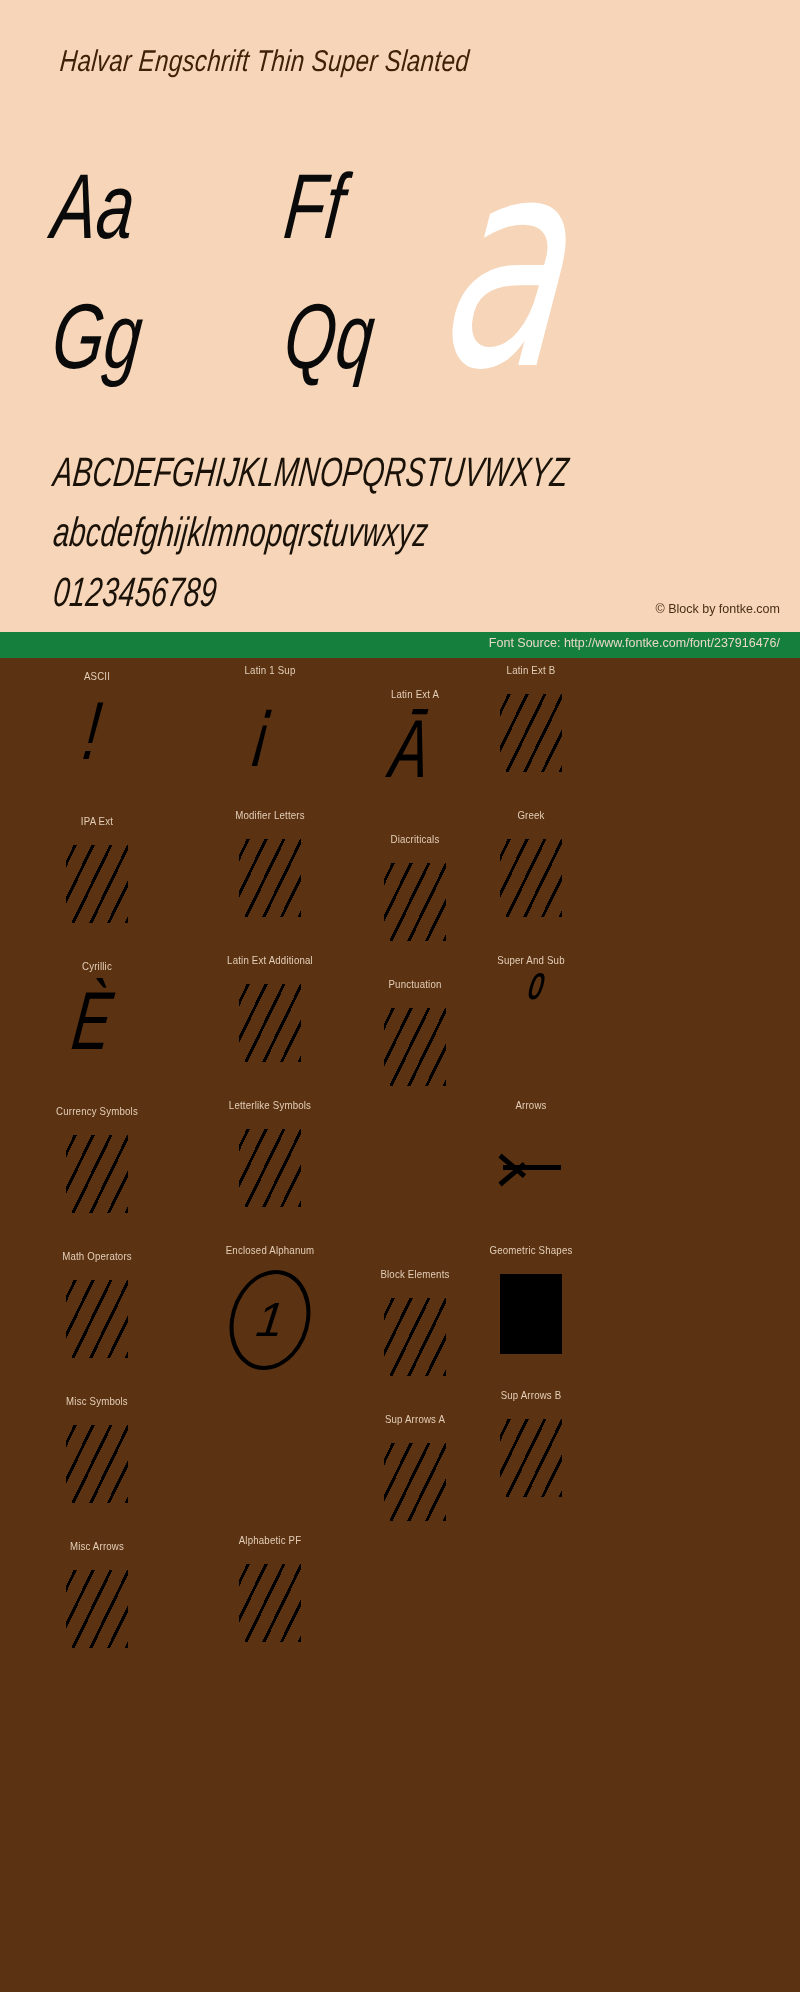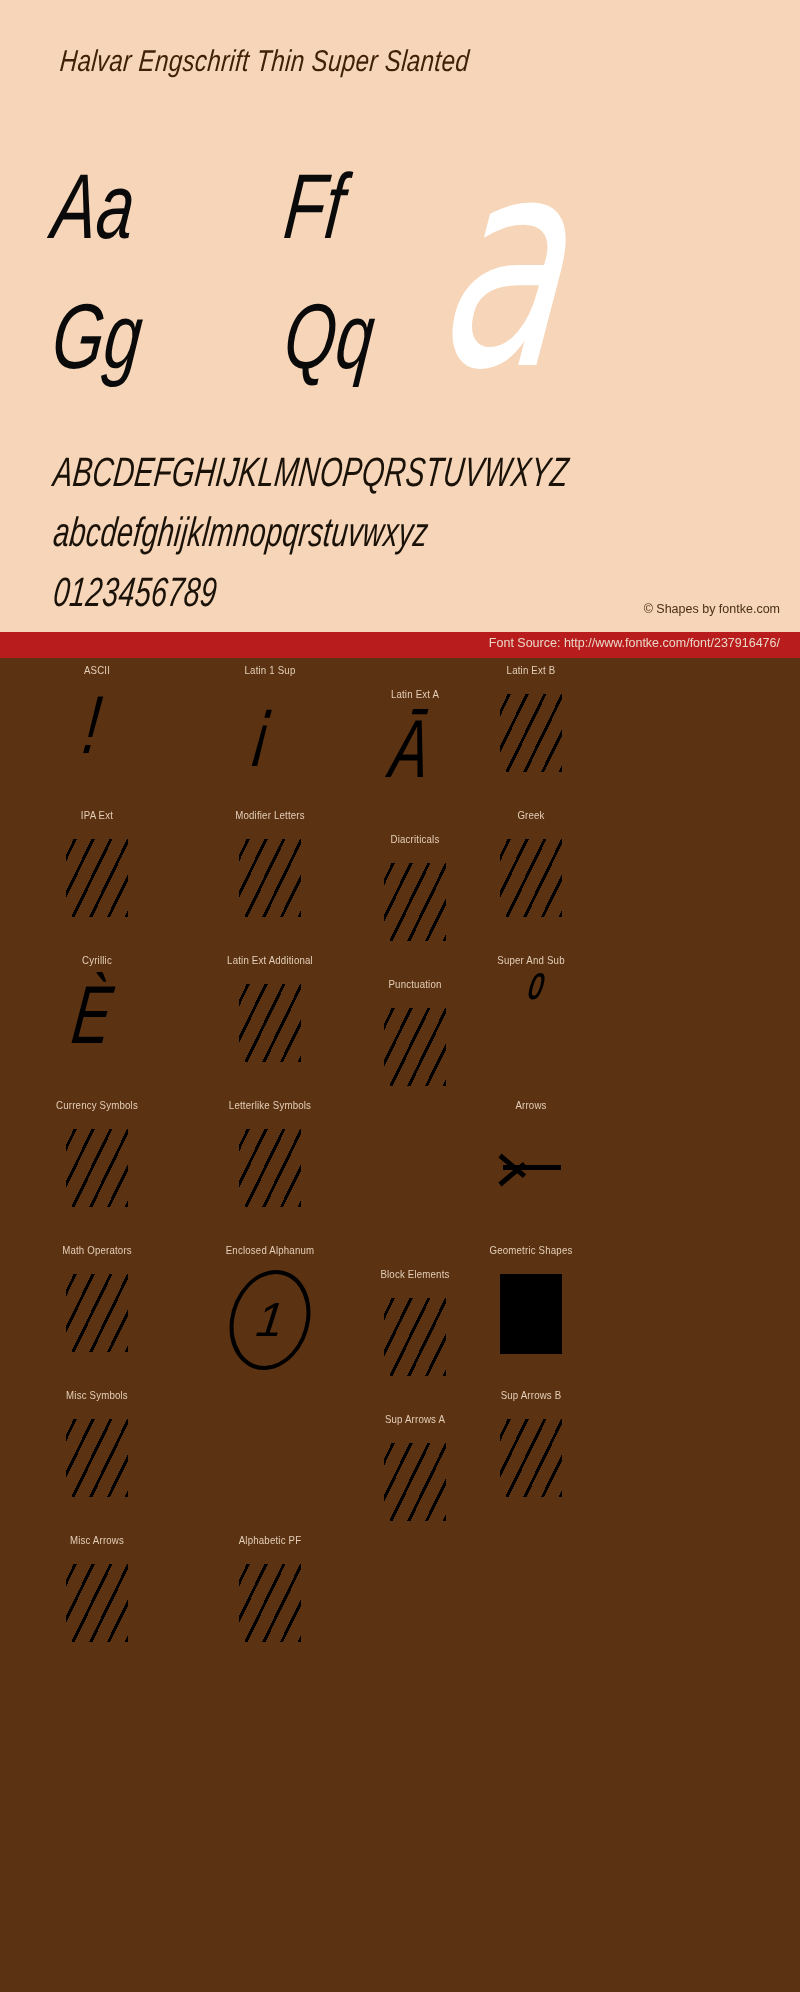--- a/index.html
+++ b/index.html
@@ -107,21 +107,21 @@
     white-space: nowrap;
   }
 
   
   #source-bar {
     position: absolute;
     left: 0;
     top: 632px;
     width: 800px;
     height: 26px;
-    background: #b91c1c;
+    background: #15803d;
   }
   #source-text {
     position: absolute;
     right: 20px;
     top: 4px;
     font-family: "Liberation Sans", sans-serif;
     font-size: 12.5px;
     color: #e9d8c8;
     white-space: nowrap;
   }
@@ -139,21 +139,21 @@
     position: relative;
     height: 145px;
     width: 800px;
   }
   .block-cell {
     position: absolute;
     width: 180px;
     height: 145px;
     text-align: center;
   }
-  .block-cell.c0 { left: 7px;   }
+  .block-cell.c0 { left: 7px; margin-top: 6px;   }
   .block-cell.c1 { left: 180px; }
   .block-cell.c2 { left: 325px; margin-top: 24px; }
   .block-cell.c3 { left: 441px; }
 
   .block-label {
     font-family: "Liberation Sans", sans-serif;
     font-size: 10.5px;
     color: #e4cfb9;
     letter-spacing: 0.2px;
     white-space: nowrap;
@@ -259,21 +259,21 @@
 
     <div class="pair" id="pair-0">Aa</div>
     <div class="pair" id="pair-1">Ff</div>
     <div class="pair" id="pair-2">Gg</div>
     <div class="pair" id="pair-3">Qq</div>
 
     <div class="alpharow" id="alpha-upper">ABCDEFGHIJKLMNOPQRSTUVWXYZ</div>
     <div class="alpharow" id="alpha-lower">abcdefghijklmnopqrstuvwxyz</div>
     <div class="alpharow" id="alpha-digits">0123456789</div>
 
-    <div id="copyright">© Shapes by fontke.com</div>
+    <div id="copyright">© Block by fontke.com</div>
   </div>
 
   <div id="source-bar">
     <div id="source-text">Font Source: http://www.fontke.com/font/237916476/</div>
   </div>
 
   <div id="blocks">
       <div class="block-row">
         <div class="block-cell c0">
           <span class="block-label">ASCII</span>

